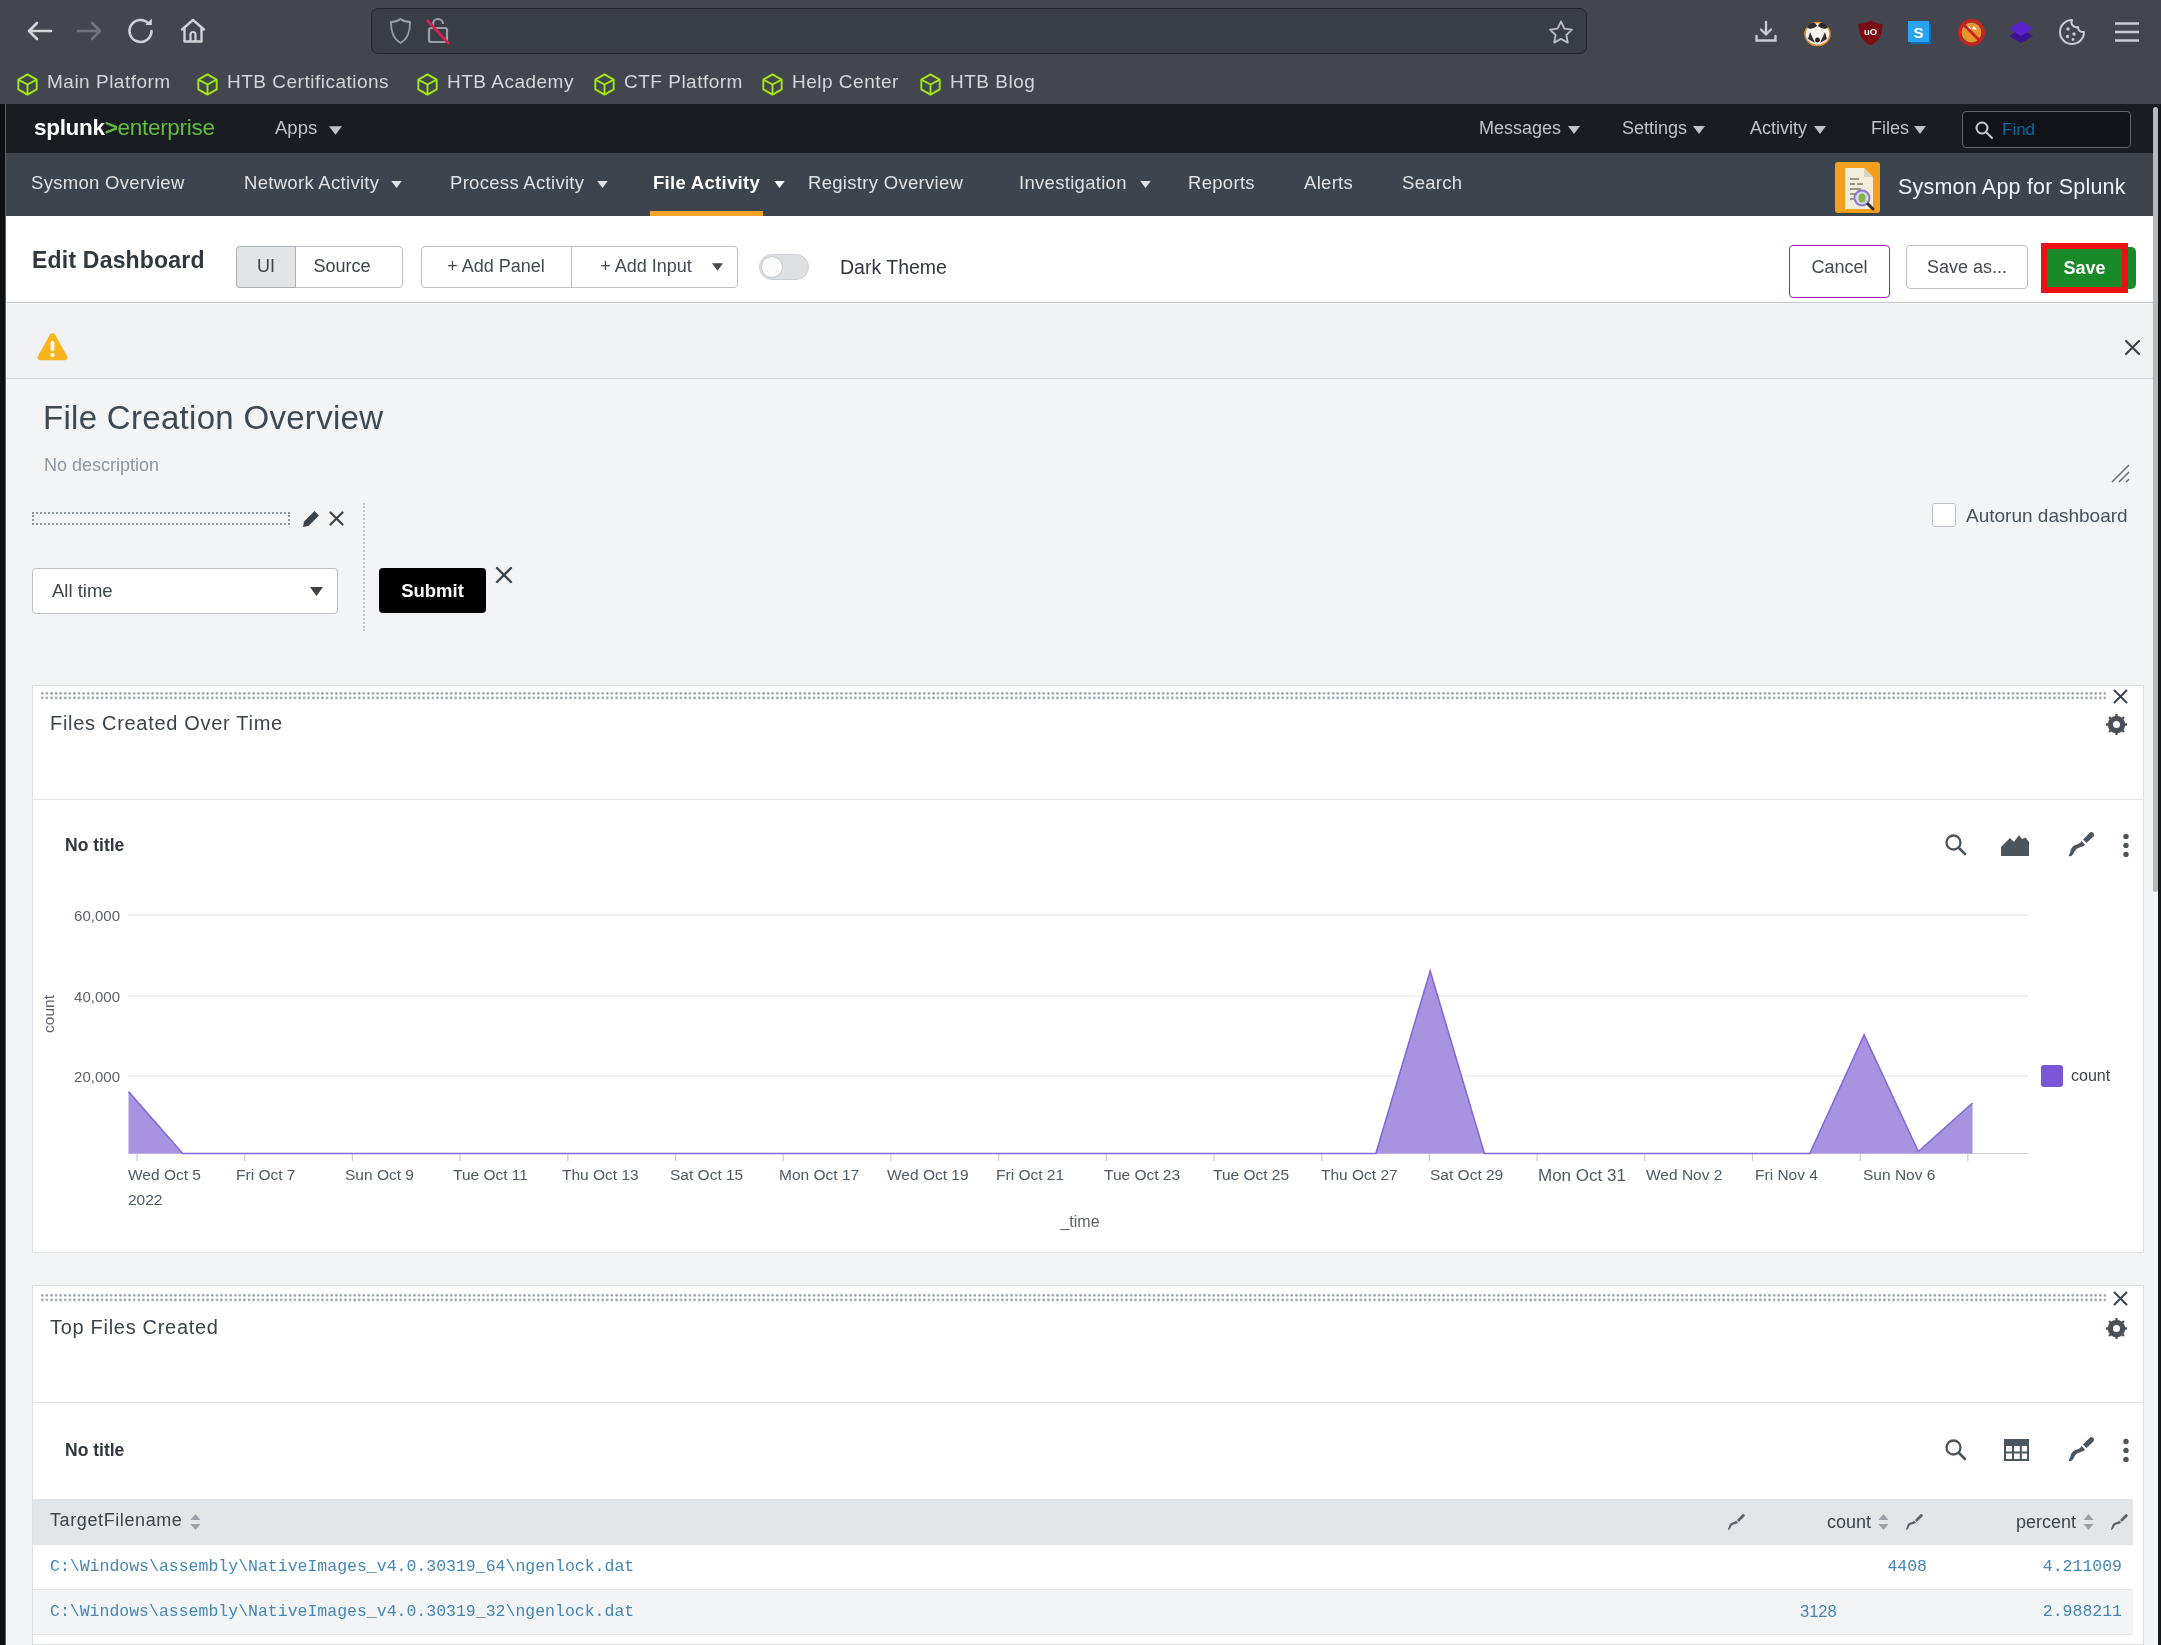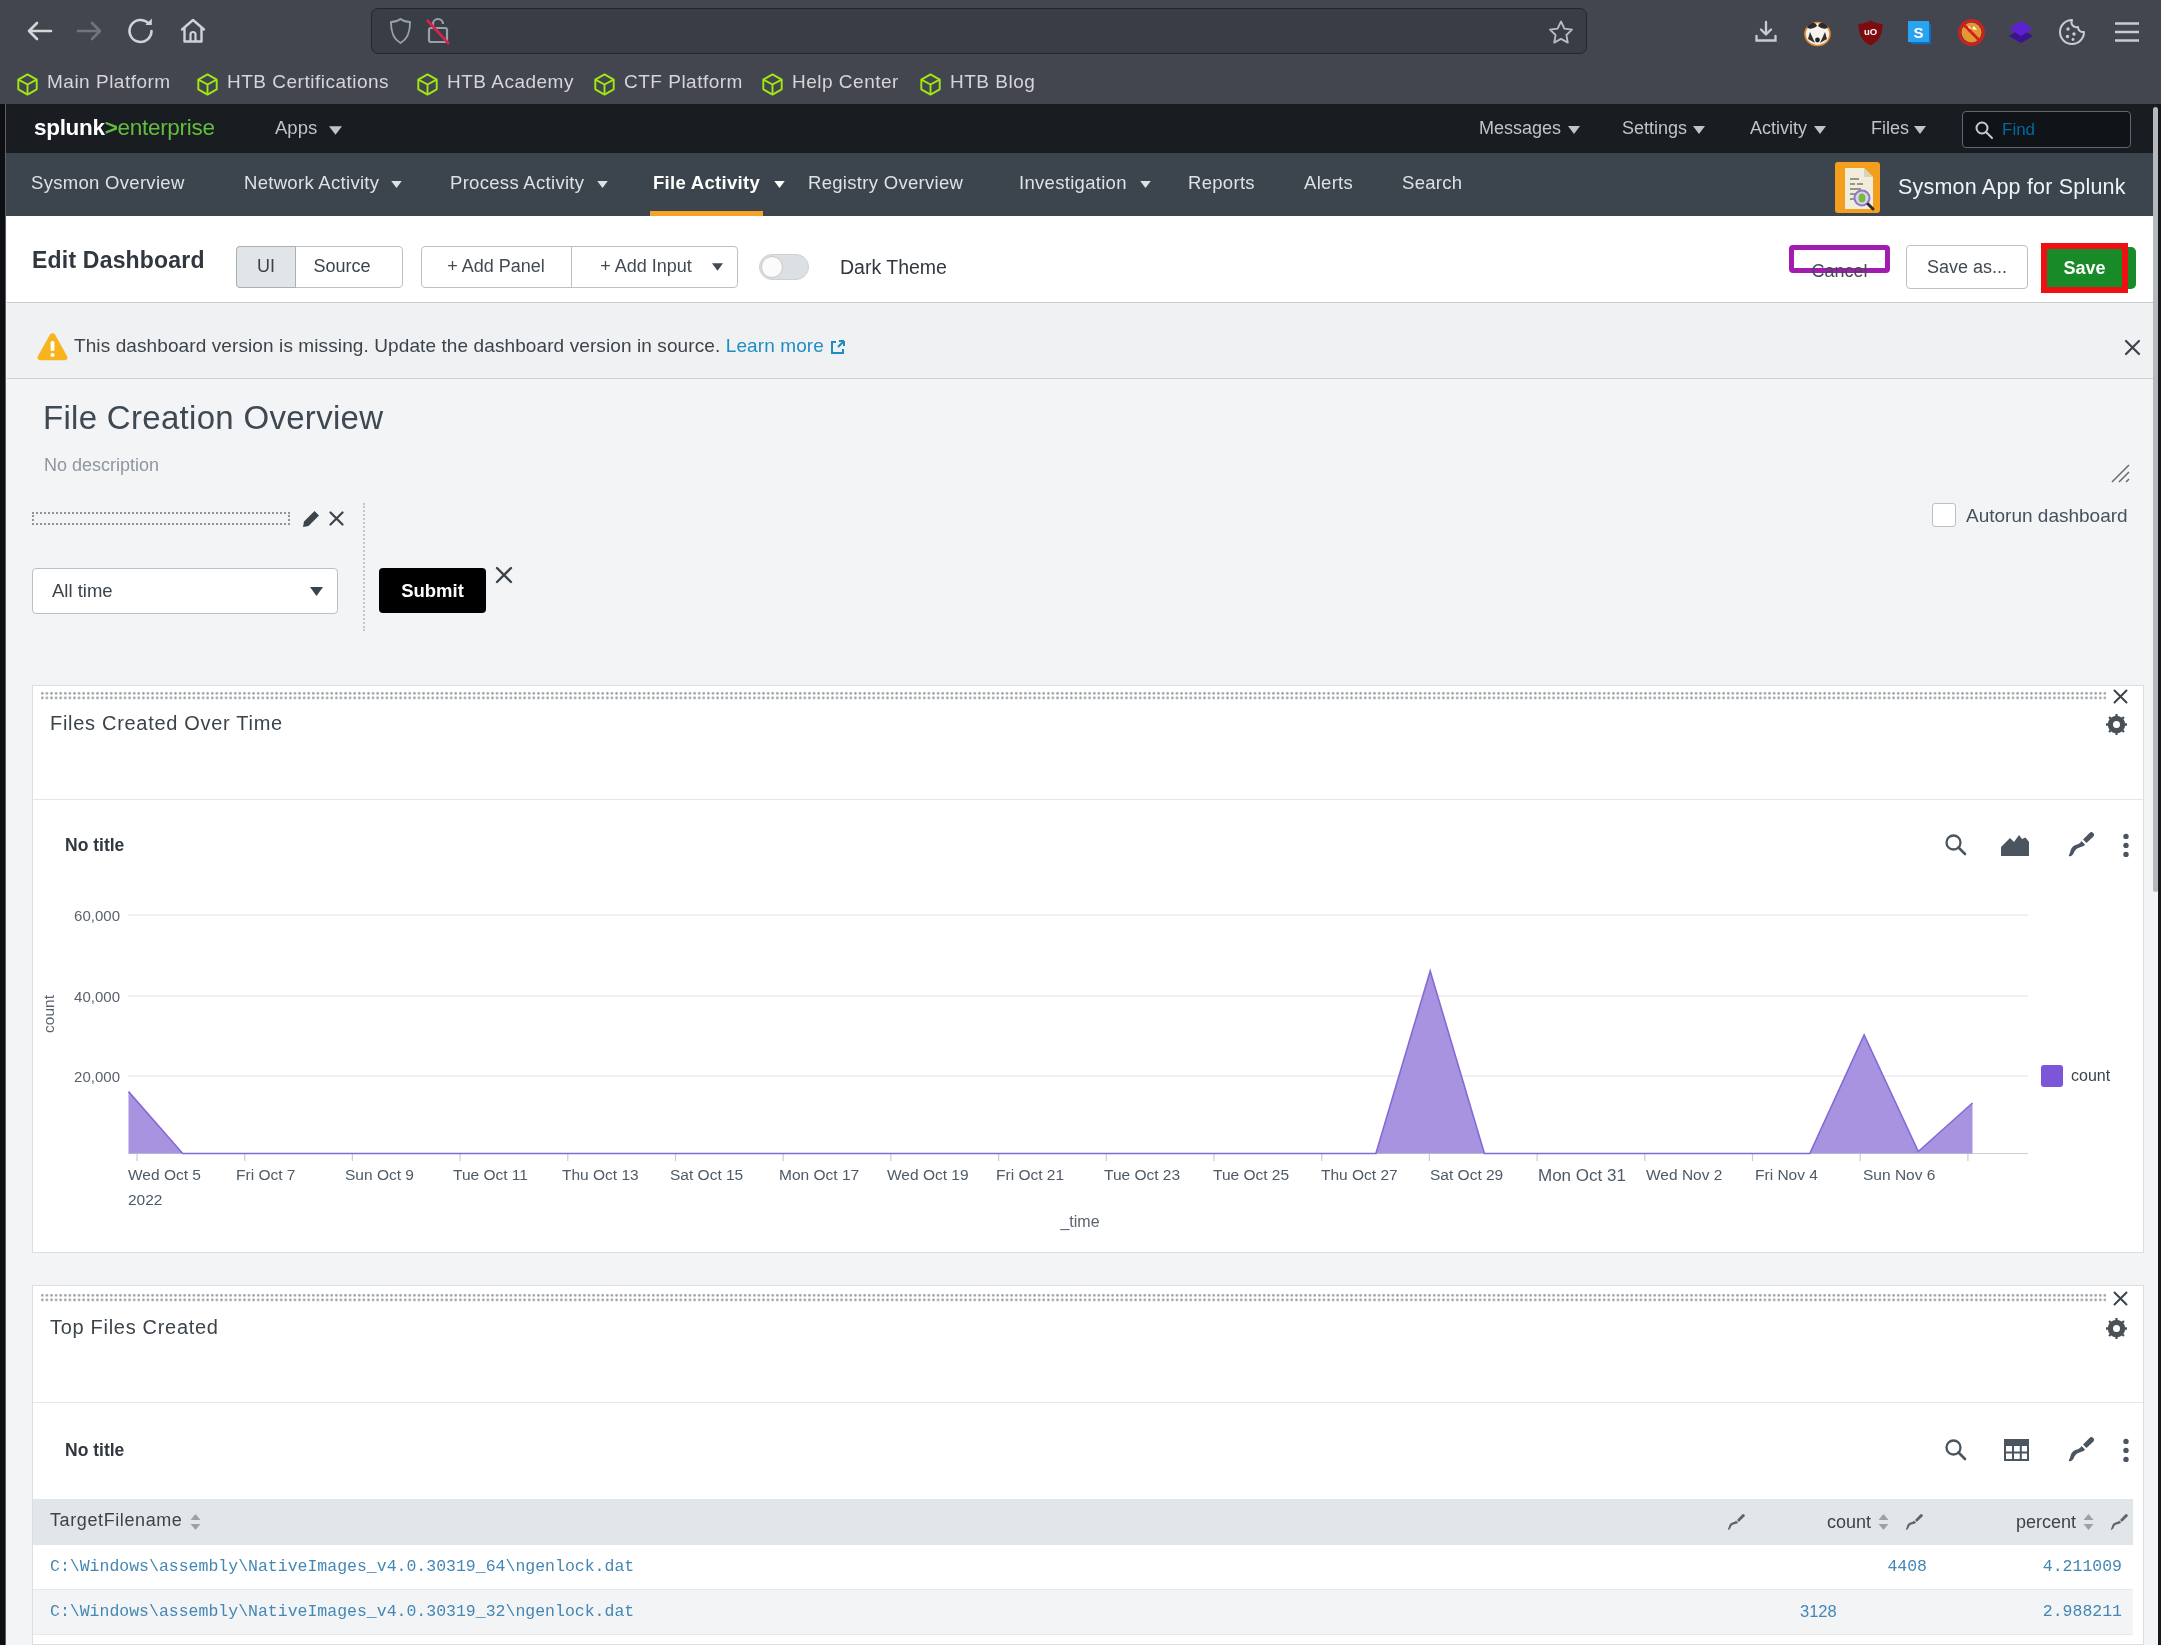--- a/index.html
+++ b/index.html
@@ -201,36 +201,32 @@
 <div class="a" style="left:421px;top:246px;width:317px;height:42px;background:#fff;border:1px solid #bcc0c4;border-radius:4px"></div>
 <div class="a" style="left:571px;top:246px;width:1px;height:42px;background:#bcc0c4"></div>
 <div class="a" style="left:421px;top:246px;width:150px;height:42px;line-height:40px;text-align:center;font-size:18px;color:#434a52">+ Add Panel</div>
 <div class="a" style="left:571px;top:246px;width:150px;height:42px;line-height:40px;text-align:center;font-size:18px;color:#434a52">+ Add Input</div>
 <svg class="ic" style="left:712px;top:263px" width="11" height="8" viewBox="0 0 12 8">
       <path d="M0 0 h12 l-6 8 z" fill="#434a52"></path>
     </svg>
 <div class="a" style="left:759px;top:254px;width:50px;height:26px;background:#dde0e3;border:1px solid #ccd0d3;border-radius:13px"></div>
 <div class="a" style="left:761px;top:256px;width:22px;height:22px;background:#fbfbfc;border:1px solid #c6cacd;border-radius:50%"></div>
 <div class="a" style="left:840px;top:256px;font-size:19.5px;color:#31373e">Dark Theme</div>
-<div class="a" style="left:1789px;top:245px;width:101px;height:28px;background:#fff;border:5px solid #a21caf;border-radius:4px;line-height:42px;text-align:center;font-size:18px;color:#434a52">Cancel</div>
+<div class="a" style="left:1789px;top:245px;width:101px;height:53px;background:#fff;border:1px solid #a21caf;border-radius:4px;line-height:42px;text-align:center;font-size:18px;color:#434a52">Cancel</div>
 <div class="a" style="left:1906px;top:245px;width:122px;height:44px;background:#fff;border:1px solid #bcc0c4;border-radius:4px;line-height:42px;text-align:center;font-size:18px;color:#434a52">Save as...</div>
 <div class="a" style="left:2046px;top:247px;width:90px;height:42px;background:#188a28;border-radius:0 5px 5px 0"></div>
 <div class="a" style="left:2041px;top:243px;width:87px;height:50px;border:6px solid #ef1016"></div>
 <div class="a" style="left:2047px;top:249px;width:75px;height:38px;line-height:38px;text-align:center;font-size:18px;font-weight:bold;color:#fff">Save</div>
 
 <div class="a" style="left:7px;top:304px;width:2154px;height:75px;background:#eff1f2;border-bottom:1px solid #cfd2d5"></div>
 <svg class="ic" style="left:37px;top:332px" width="31" height="29" viewBox="0 0 31 29">
       <path d="M13 2.5 a3 3 0 0 1 5 0 L30 24 a2.8 2.8 0 0 1 -2.5 4.3 H3.5 A2.8 2.8 0 0 1 1 24 Z" fill="#f8b41c"></path>
       <rect x="13.6" y="9" width="3.8" height="10" rx="1.6" fill="#fff"></rect>
       <circle cx="15.5" cy="23" r="2.1" fill="#fff"></circle>
     </svg>
-<div class="a" style="left:74px;top:335px;font-size:19px;letter-spacing:.1px;color:#3c444b;display:flex;align-items:center">This dashboard version is missing. Update the dashboard version in source.&nbsp;<span style="color:#1f8dc2">Learn more</span>&nbsp;<svg width="17" height="17" viewBox="0 0 17 17" style="margin-top:2px">
-        <path d="M7 3 H3 V14 H14 V10" stroke="#1f8dc2" stroke-width="2" fill="none"></path>
-        <path d="M9 8 L15 2 M15 2 H10 M15 2 V7" stroke="#1f8dc2" stroke-width="2" fill="none"></path>
-      </svg></div>
 <svg class="ic" style="left:2124px;top:339px" width="17" height="17" viewBox="0 0 17 17">
       <path d="M2 2 L15 15 M15 2 L2 15" stroke="#3c444b" stroke-width="2.2" stroke-linecap="round"></path>
     </svg>
 
 <div class="a" style="left:43px;top:399px;font-size:33px;color:#3e4954;letter-spacing:.3px">File Creation Overview</div>
 <div class="a" style="left:44px;top:455px;font-size:18px;color:#8e97a0">No description</div>
 
 <div class="a" style="left:32px;top:512px;width:258px;height:13px;border:2px dotted #8d959c"></div>
 <svg class="ic" style="left:301px;top:509px" width="20" height="20" viewBox="0 0 20 20">
       <path d="M13.5 2 L18 6.5 L7.5 17 L2 18 L3 12.5 Z" fill="#3c444b"></path>

